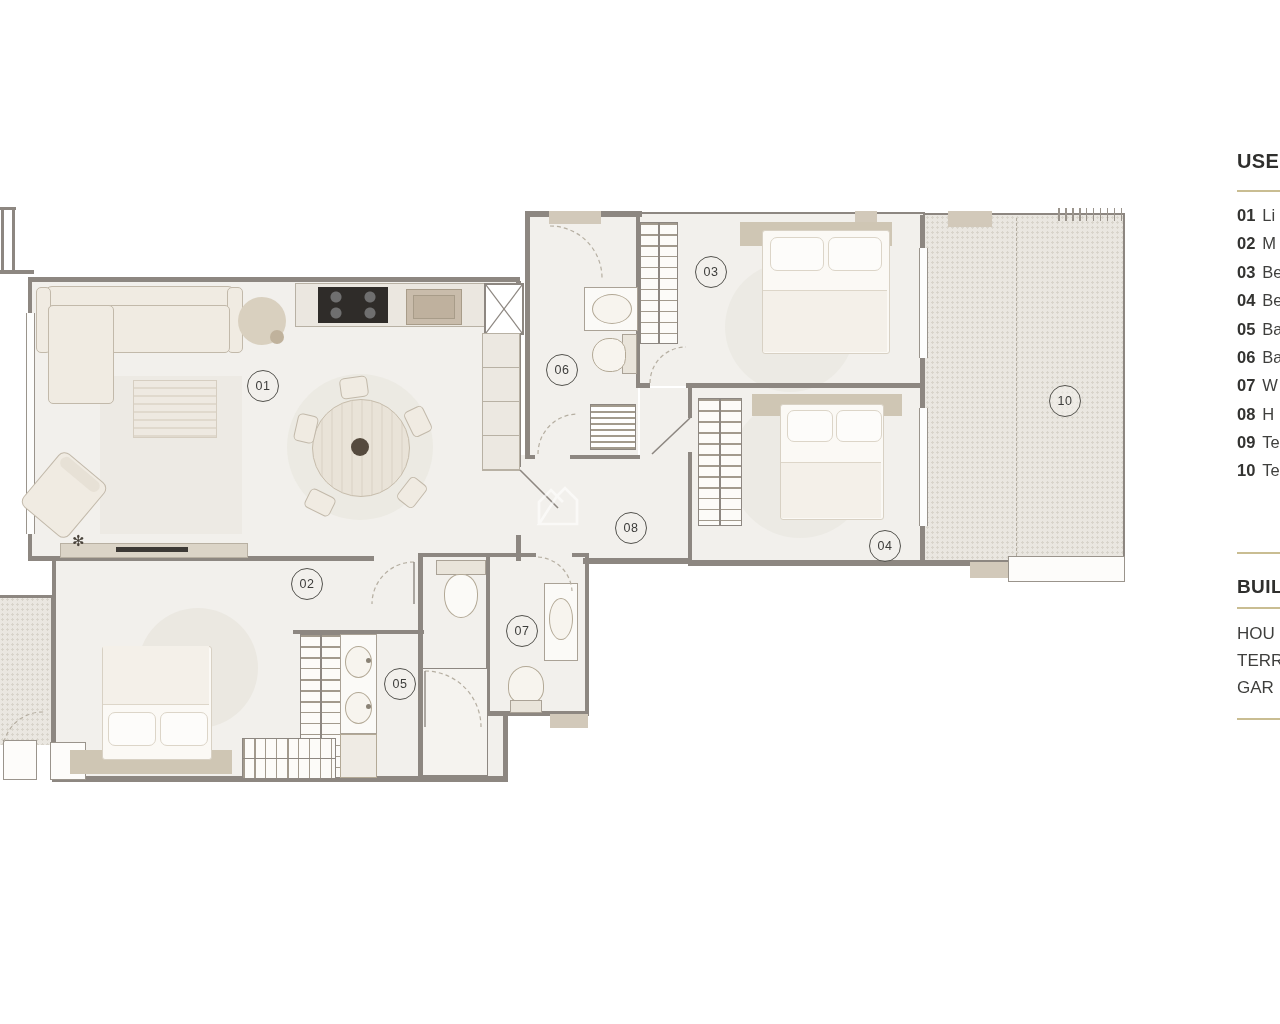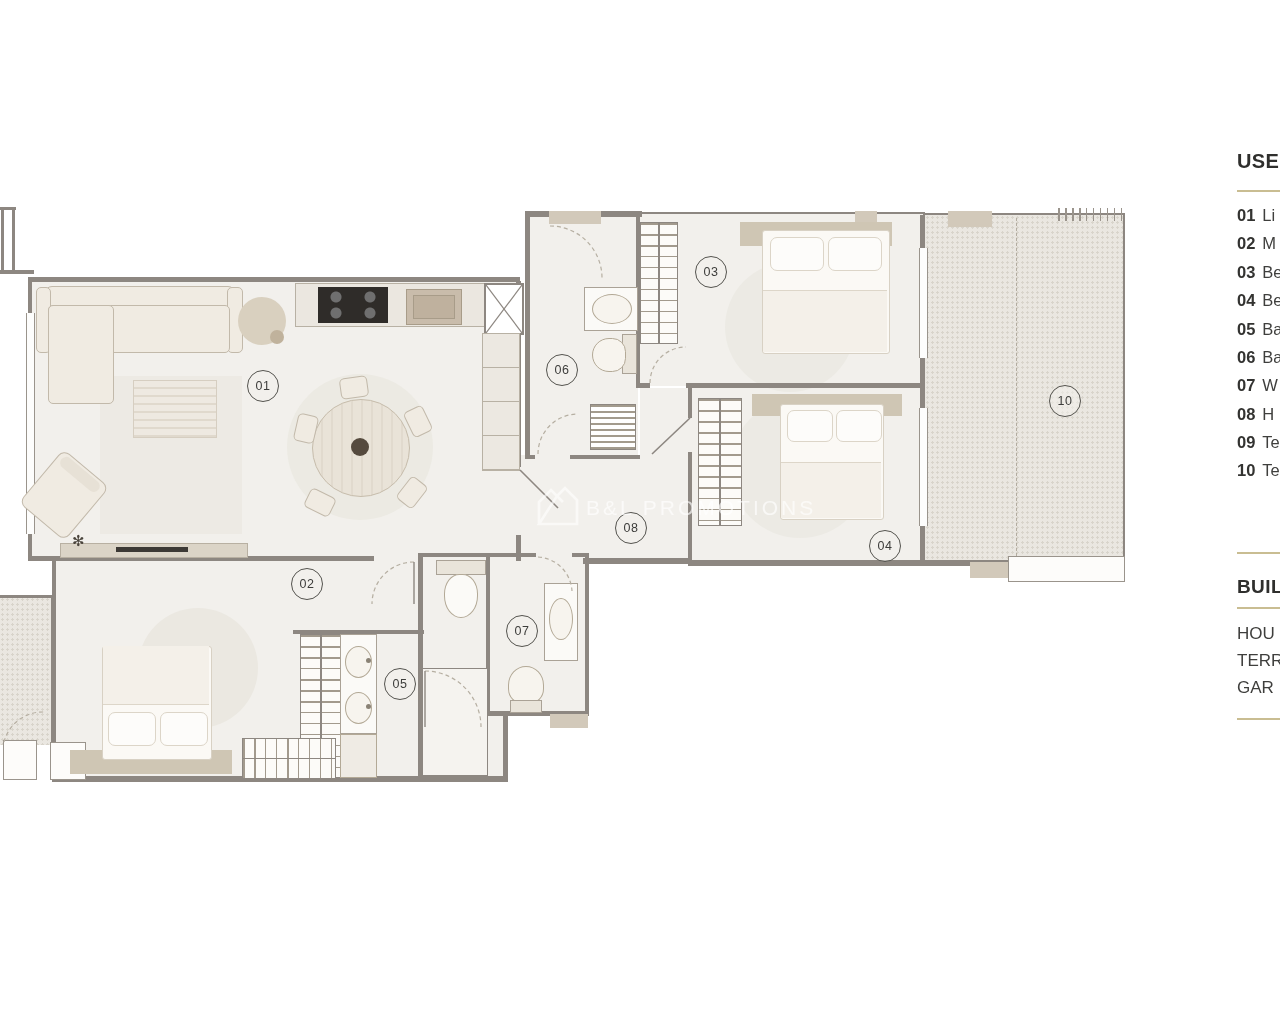--- a/index.html
+++ b/index.html
@@ -253,21 +253,20 @@
       <span>08</span>
     </div>
   <div class="lbl" style="left:1049px;top:385px">
       <span>10</span>
     </div>
 
   <div class="abs" style="left:534px;top:482px;width:260px;height:46px;opacity:.95">
     <svg width="46" height="44" viewBox="0 0 46 44" style="position:absolute;left:0;top:0;opacity:.62">
         <path d="M5 42 V20 L17 8 L29 20 M23 14 L31 6 L43 18 V42 H5 Z" fill="none" stroke="#ffffff" stroke-width="2.6"></path>
       </svg>
-    <div class="wm-text" style="left:52px;top:14px">B&amp;L PROMOTIONS</div>
   </div>
 </div>
 
 <div>
   <div class="legend-title" style="top:150px">USEF</div>
   <div class="lg-rule" style="top:190px"></div>
 
   <div class="lg-row" style="top:206px"><b>01</b><span>Li</span></div>
   <div class="lg-row" style="top:234px"><b>02</b><span>M</span></div>
   <div class="lg-row" style="top:263px"><b>03</b><span>Be</span></div>

